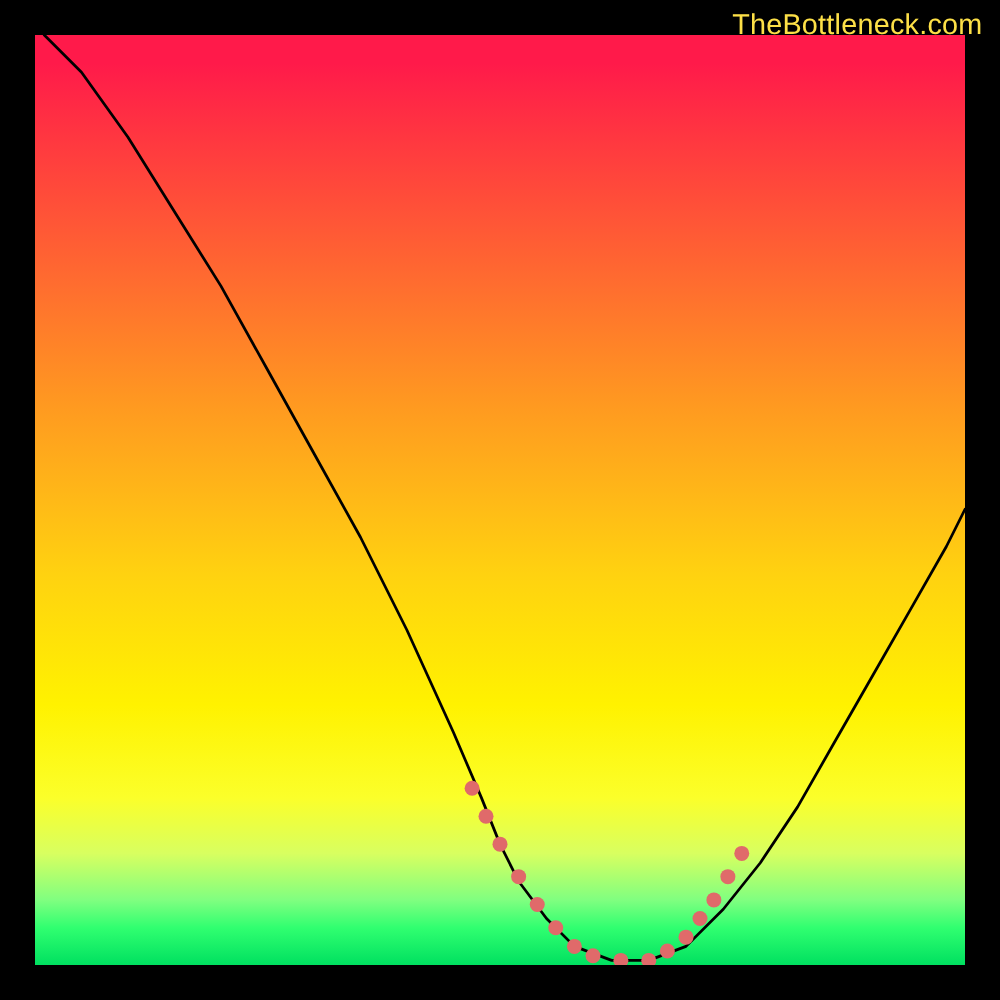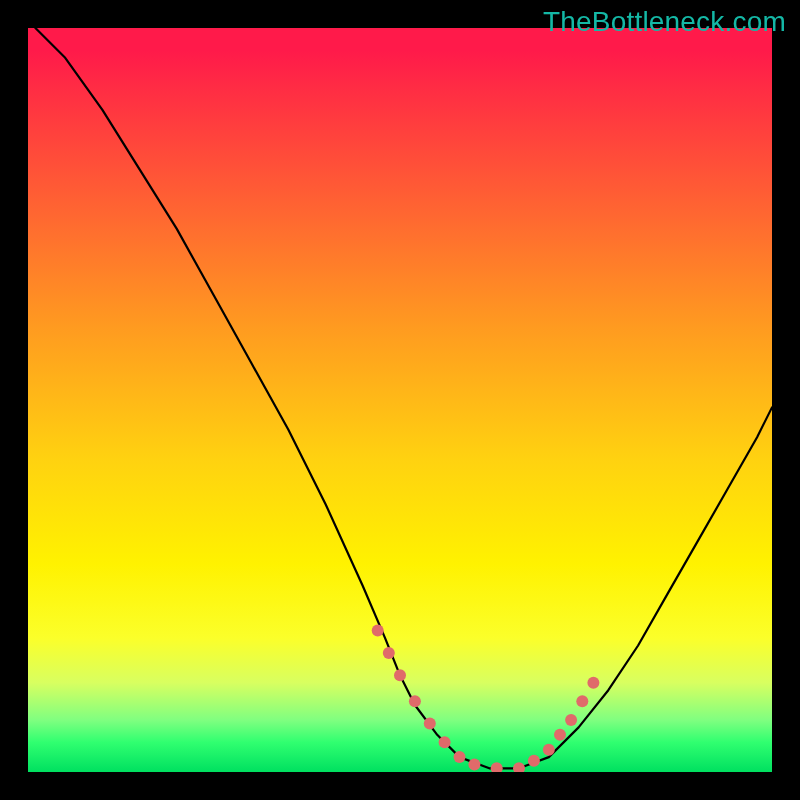--- a/index.html
+++ b/index.html
@@ -28,22 +28,22 @@
       #d8ff60 88%,
       #80ff80 93%,
       #30ff70 96%,
       #00e060 100%
     );
   }
   .watermark {
     position: absolute;
     top: 6px;
     right: 14px;
-    color: #14b8a6;
-    font-size: 28px;
+    color: #fde047;
+    font-size: 23px;
     font-weight: 500;
     letter-spacing: 0.2px;
     text-align: center;
   }
   svg.curve {
     position: absolute;
     inset: 0;
     width: 100%;
     height: 100%;
   }

